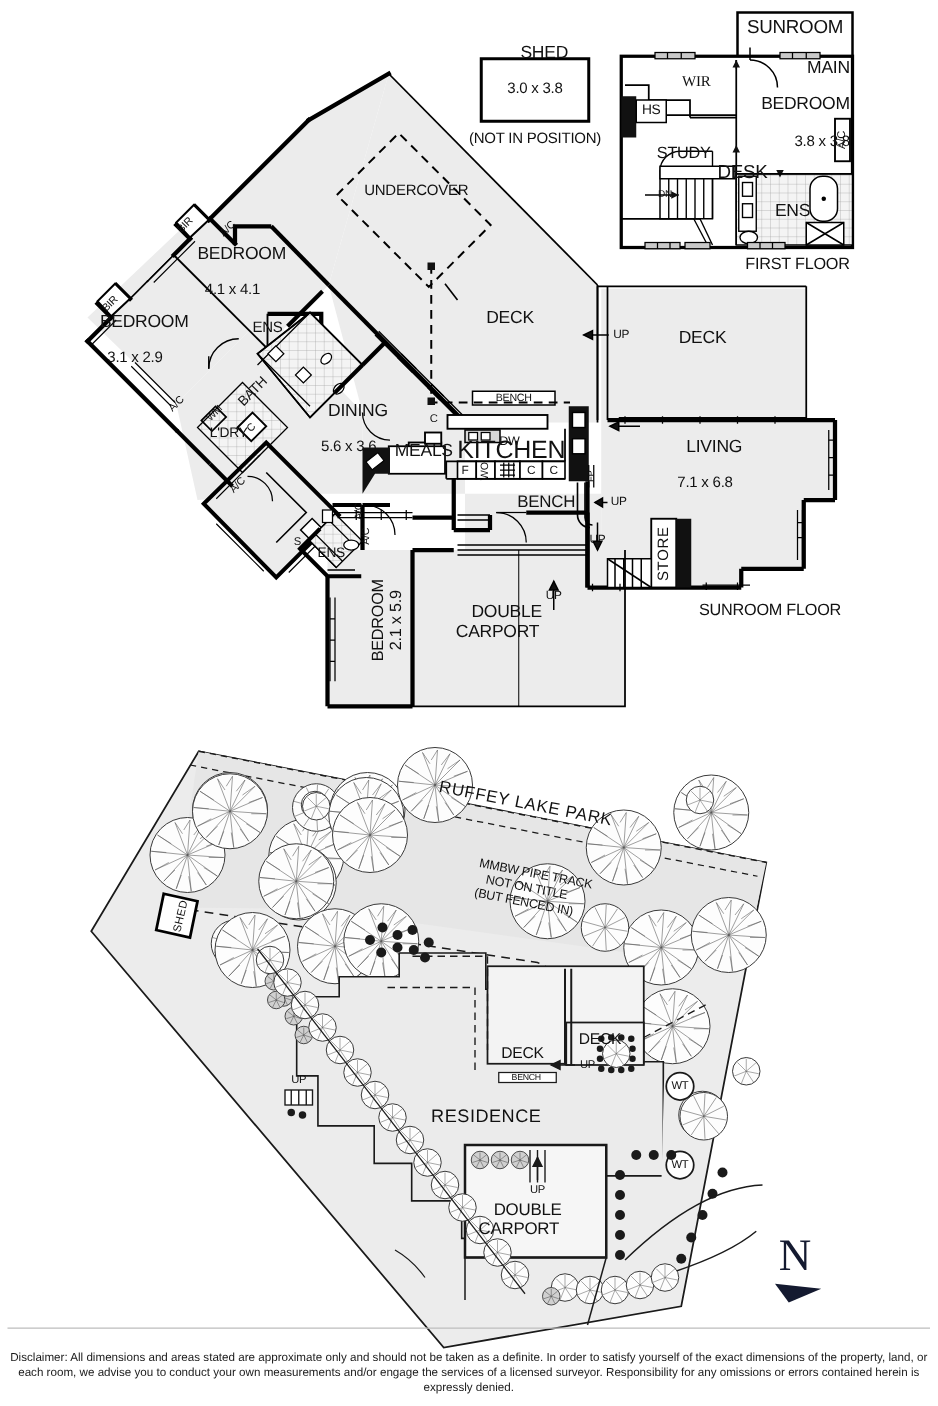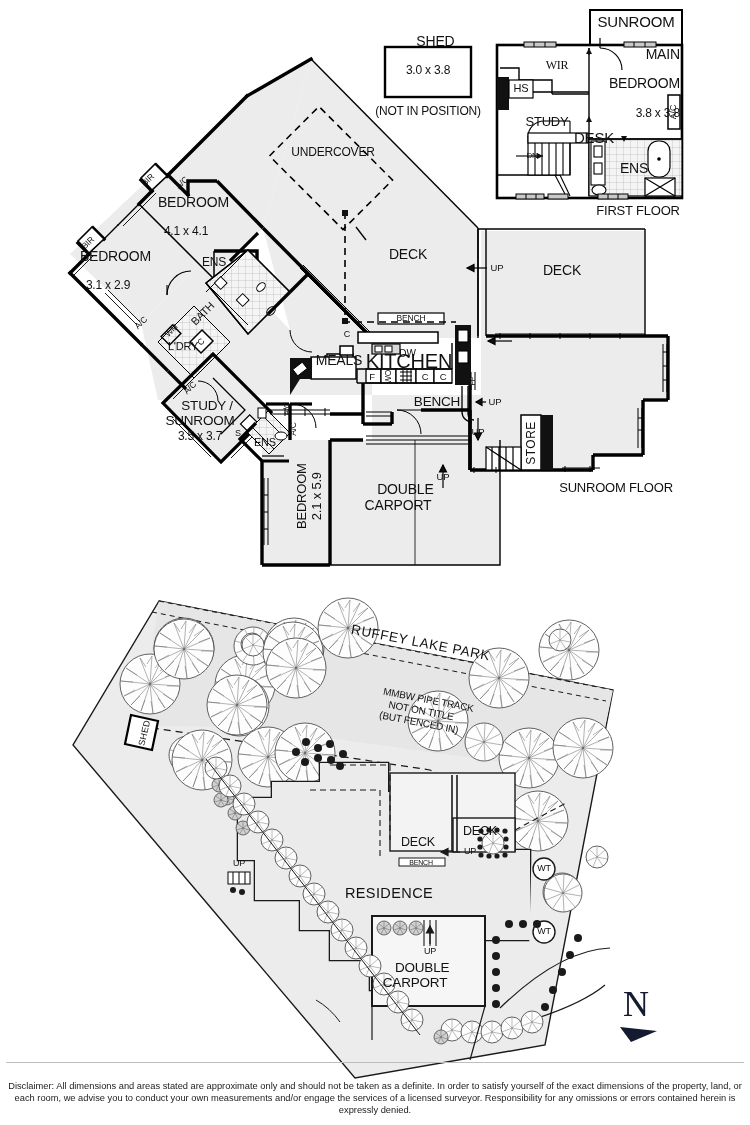--- a/index.html
+++ b/index.html
@@ -775,24 +775,25 @@
   </div>
 
   <div class="lbl ctr" style="left:214px;top:262px;font-size:12px;">ENS</div>
   <div class="lbl ctr" style="left:203px;top:314px;font-size:11px;transform:translate(-50%,-50%) rotate(-45deg);">BATH</div>
   <div class="lbl ctr" style="left:183px;top:347px;font-size:11px;">L'DRY</div>
   <div class="lbl ctr" style="left:172px;top:331px;font-size:8px;transform:translate(-50%,-50%) rotate(-45deg);">WM</div>
   <div class="lbl ctr" style="left:201px;top:342px;font-size:8.5px;transform:translate(-50%,-50%) rotate(-45deg);">C</div>
   <div class="lbl ctr" style="left:141px;top:323px;font-size:8.5px;transform:translate(-50%,-50%) rotate(-45deg);">A/C</div>
   <div class="lbl ctr" style="left:190px;top:388px;font-size:8.5px;transform:translate(-50%,-50%) rotate(-45deg);">A/C</div>
 
-
-  <div class="lbl ctr" style="left:200px;top:421px;font-size:13.5px;text-align:center;line-height:1.1;">
-    STUDY /<br>SUNROOM<br><span style="font-size:12px;">3.5 x 3.7</span>
-  </div>
+  <div class="lbl ctr room" style="left:279px;top:349px;">
+    <span>DINING</span>
+    <span class="dim">5.6 x 3.6</span>
+  </div>
+
   <div class="lbl ctr" style="left:238px;top:434px;font-size:9px;">S</div>
   <div class="lbl ctr" style="left:265px;top:443px;font-size:11px;">ENS</div>
   <div class="lbl ctr" style="left:293px;top:429px;font-size:8.5px;transform:translate(-50%,-50%) rotate(-90deg);">A/C</div>
   <div class="lbl ctr" style="left:287px;top:409px;font-size:8.5px;transform:translate(-50%,-50%) rotate(-90deg);">A/C</div>
 
   <div class="lbl ctr" style="left:310px;top:503px;font-size:13px;text-align:center;transform:translate(-50%,-50%) rotate(-90deg);line-height:1.15;">
     <span>BEDROOM</span>
     <span class="dim">2.1 x 5.9</span>
   </div>
 
@@ -811,20 +812,24 @@
   <div class="lbl ctr" style="left:463px;top:358px;font-size:9px;color:#fff;">C</div>
   <div class="lbl ctr" style="left:473px;top:381px;font-size:7.5px;transform:translate(-50%,-50%) rotate(-90deg);">FP</div>
   <div class="lbl ctr" style="left:347px;top:335px;font-size:9px;">C</div>
 
   <div class="lbl ctr" style="left:437px;top:402px;font-size:13.5px;">BENCH</div>
   <div class="lbl ctr" style="left:497px;top:268px;font-size:9.5px;">UP</div>
   <div class="lbl ctr" style="left:495px;top:402px;font-size:9.5px;">UP</div>
   <div class="lbl ctr" style="left:478px;top:432px;font-size:9.5px;">UP</div>
   <div class="lbl ctr" style="left:443px;top:477px;font-size:9.5px;">UP</div>
 
+  <div class="lbl ctr room" style="left:564px;top:378px;">
+    <span>LIVING</span>
+    <span class="dim">7.1 x 6.8</span>
+  </div>
 
   <div class="lbl ctr" style="left:531px;top:443px;font-size:12px;transform:translate(-50%,-50%) rotate(-90deg);letter-spacing:0.5px;">STORE</div>
 
   <div class="lbl ctr" style="left:398px;top:497px;font-size:14px;text-align:center;line-height:1.15;">
     DOUBLE<br>CARPORT
   </div>
 
   <div class="lbl ctr sect" style="left:616px;top:488px;">SUNROOM FLOOR</div>
 
   <svg style="position:absolute;left:0;top:0;pointer-events:none;" width="750" height="600">

